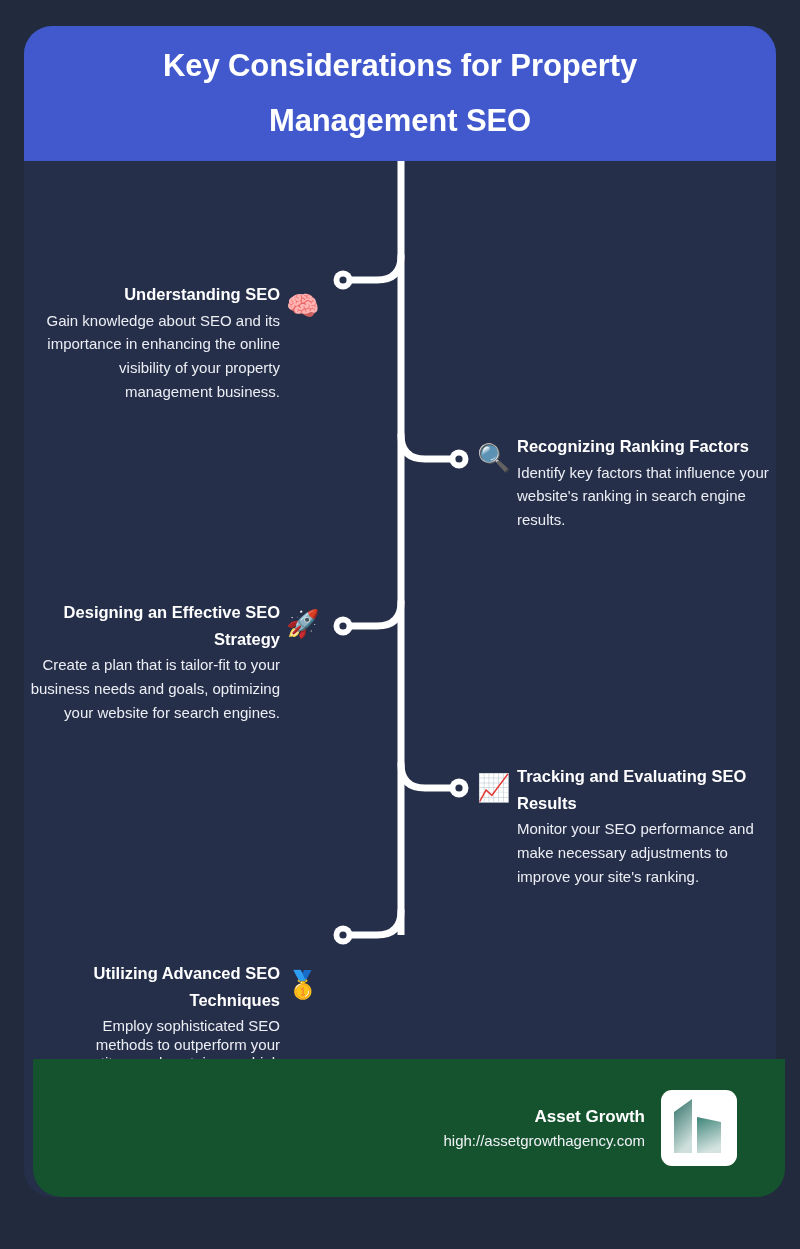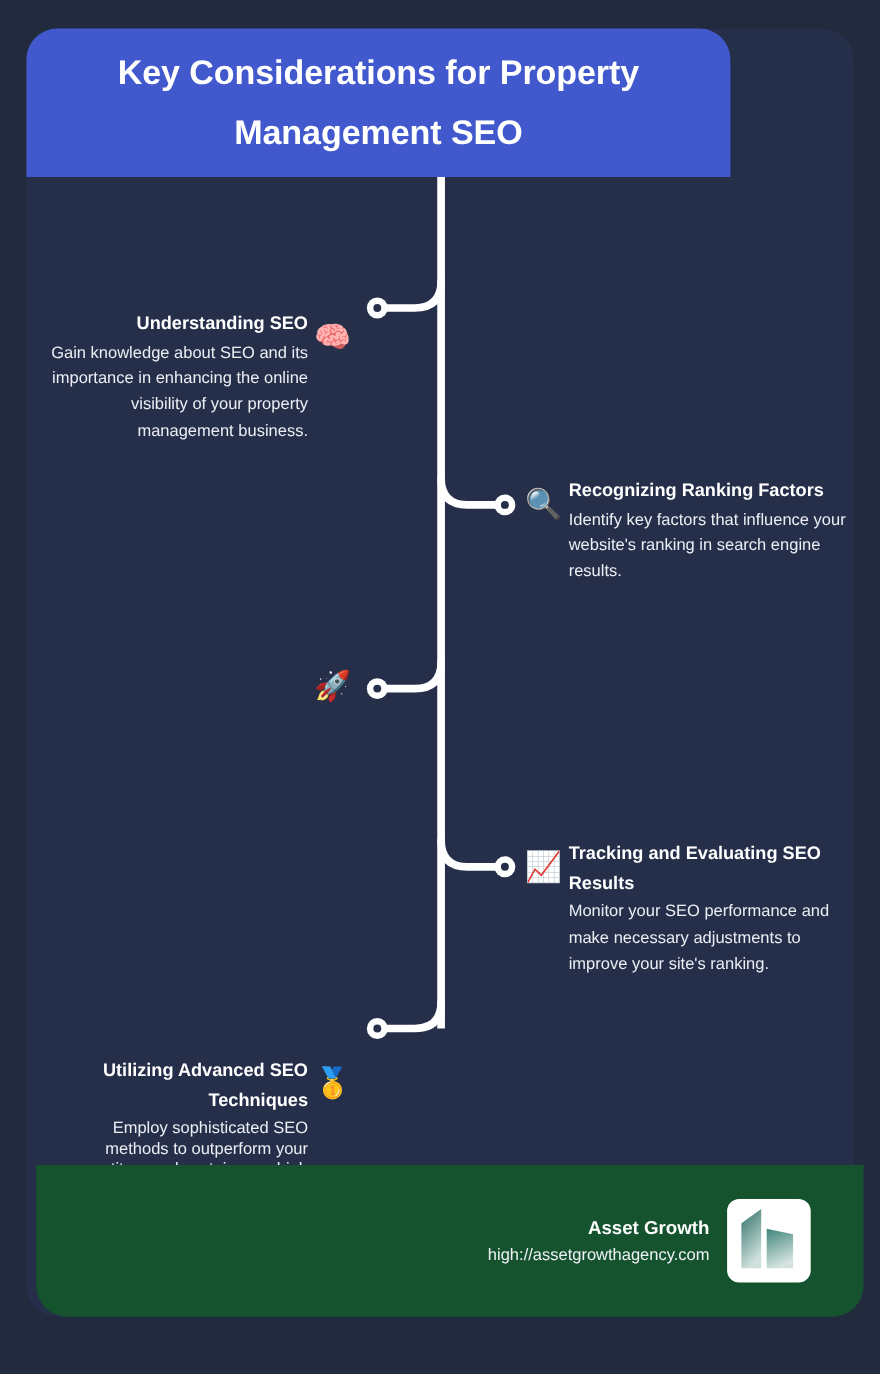--- a/index.html
+++ b/index.html
@@ -31,21 +31,21 @@
     height: 1171px;
     border-radius: 28px;
     background: #252f4a;
   }
 
   
   .header {
     position: absolute;
     left: 24px;
     top: 26px;
-    width: 640px;
+    width: 752px;
     height: 135px;
     border-radius: 28px 28px 0 0;
     background: #4159cc;
     display: flex;
     align-items: center;
     justify-content: center;
     padding: 0 62px;
   }
 
   .header-title {
@@ -202,20 +202,24 @@
       <div class="emoji">🔍</div>
       <div class="text-block">
         <div class="item-title">Recognizing Ranking Factors</div>
         <div class="item-desc">Identify key factors that influence your website's ranking in search engine results.</div>
       </div>
     </div>
   </div>
 
   <div class="row left" style="left:14px; top:579px; width:306px;">
     <div class="row-inner">
+      <div class="text-block">
+        <div class="item-title">Designing an Effective SEO Strategy</div>
+        <div class="item-desc">Create a plan that is tailor-fit to your business needs and goals, optimizing your website for search engines.</div>
+      </div>
       <div class="emoji">🚀</div>
     </div>
   </div>
 
   <div class="row right" style="left:477px; top:743px; width:296px;">
     <div class="row-inner">
       <div class="emoji">📈</div>
       <div class="text-block">
         <div class="item-title">Tracking and Evaluating SEO Results</div>
         <div class="item-desc">Monitor your SEO performance and make necessary adjustments to improve your site's ranking.</div>

